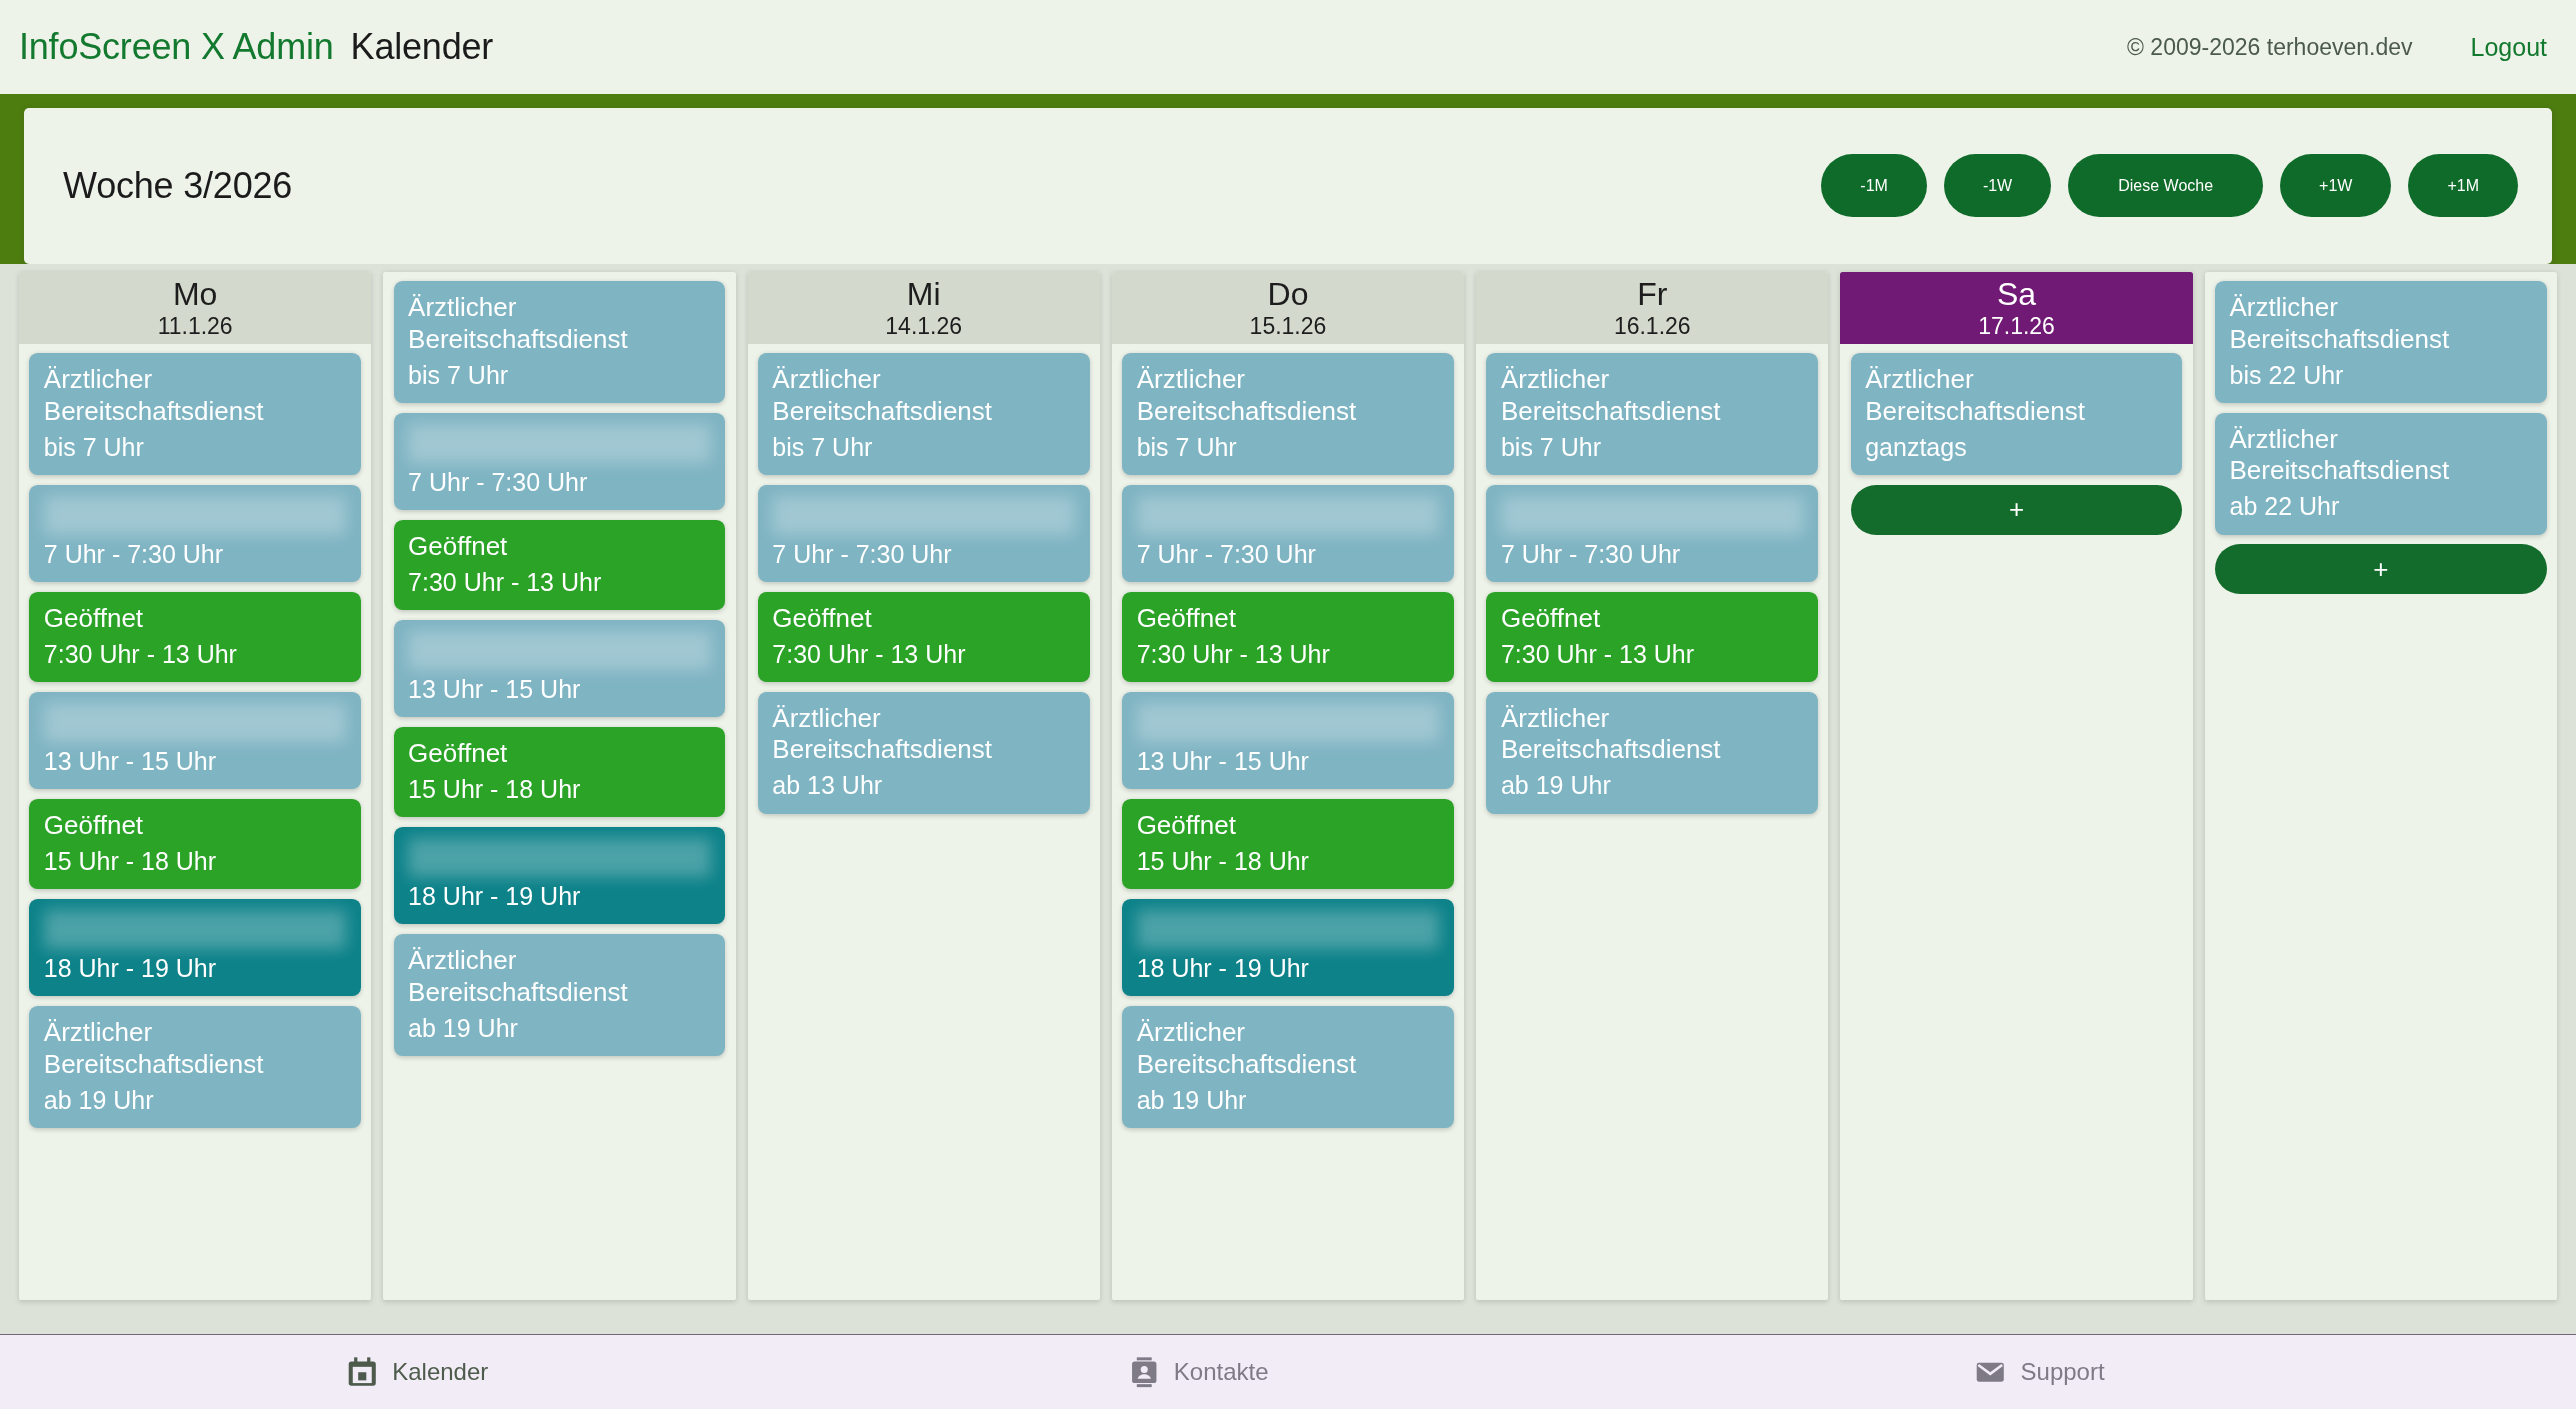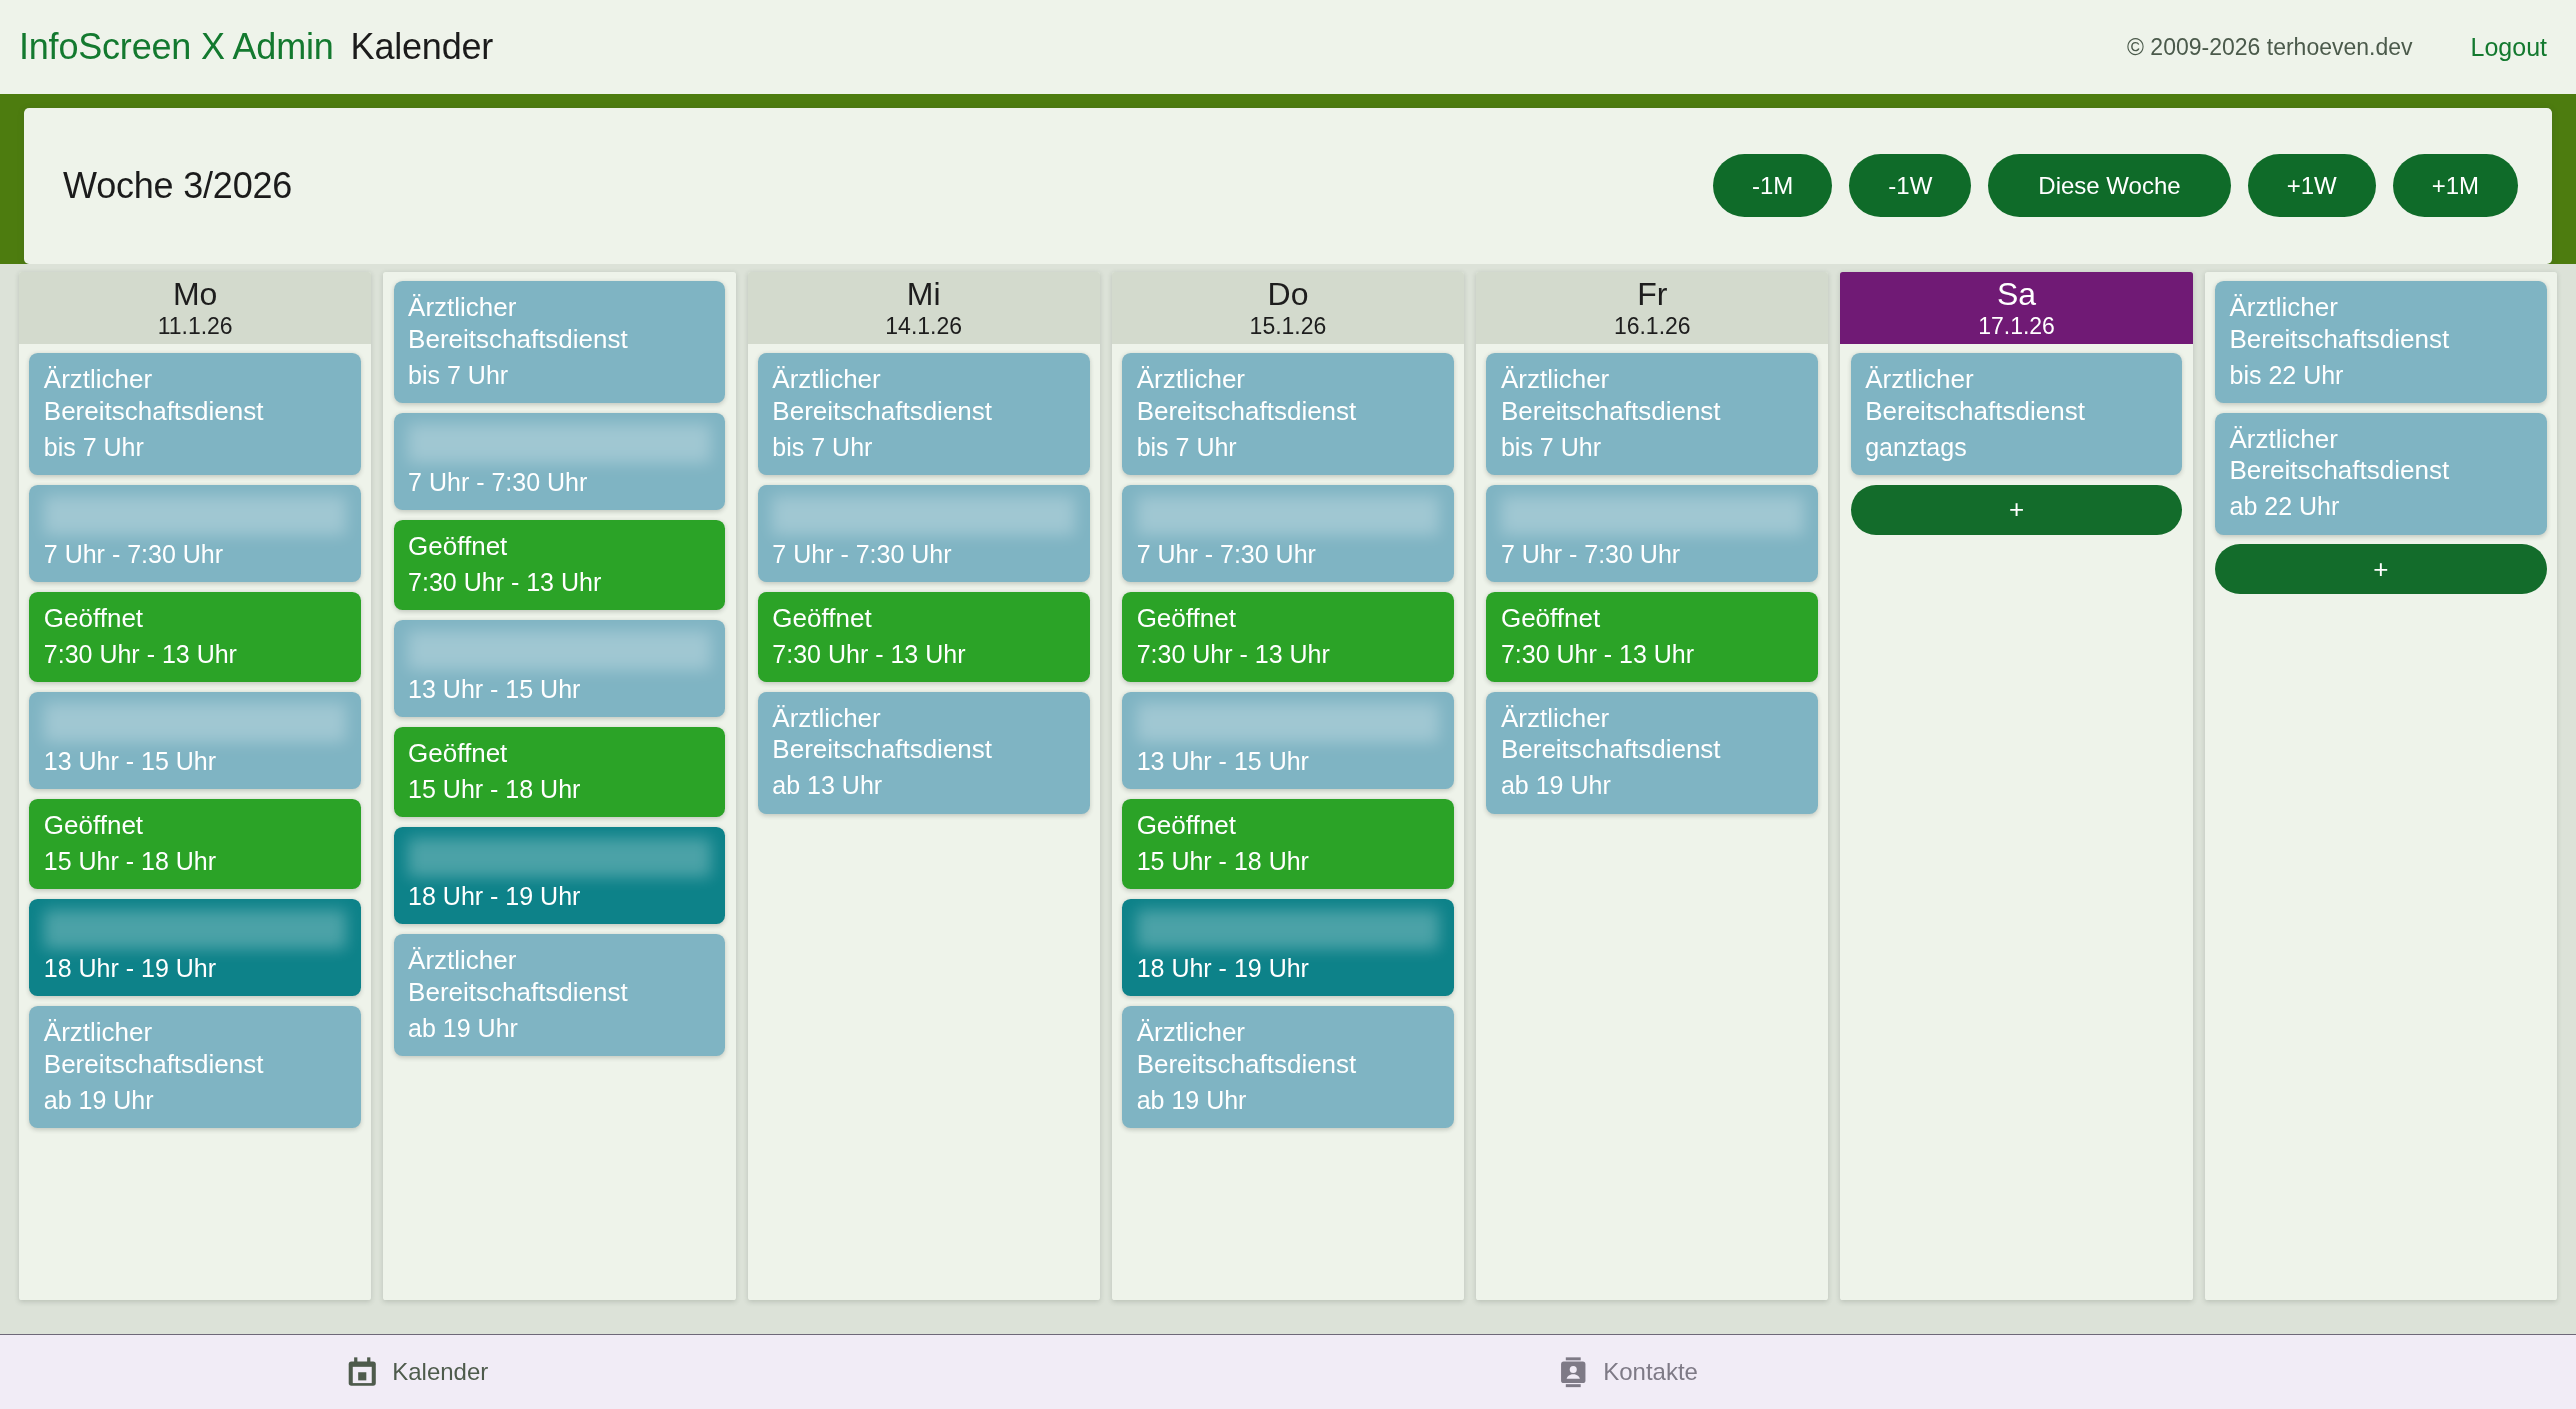--- a/index.html
+++ b/index.html
@@ -34,21 +34,21 @@
     box-shadow: 0 1.7px 6px rgba(60,70,60,0.22);
     display: flex; align-items: center;
     padding: 0 34px 0 39px;
   }
   .week-label { font-size: 36px; color: #1b1b1b; letter-spacing: -0.2px; }
   .weekbtns { margin-left: auto; display: flex; align-items: center; gap: 17px; }
   .wbtn {
     background: #0f6b29; color: #ffffff;
     border: none; border-radius: 36px;
     font-family: "Liberation Sans", sans-serif;
-    font-size: 24px; height: 63px;
+    font-size: 16px; height: 63px;
     padding: 0 39px; cursor: pointer;
     display: flex; align-items: center; justify-content: center;
     white-space: nowrap;
   }
   .wbtn.wide { padding: 0 50px; }
 
   
   .calwrap {
     flex: 1 1 auto;
     background: #dce2d8;
@@ -374,16 +374,27 @@
               <rect x="3" y="4" width="18" height="16" rx="2" fill="#7e7a86"></rect>
               <rect x="6.5" y="1" width="11" height="2.2" fill="#7e7a86"></rect>
               <rect x="6.5" y="20.8" width="11" height="2.2" fill="#7e7a86"></rect>
               <circle cx="12" cy="10" r="2.6" fill="#f1ecf6"></circle>
               <path d="M12 13.4c-3 0-4.6 1.9-4.9 3.4h9.8c-.3-1.5-1.9-3.4-4.9-3.4z" fill="#f1ecf6"></path>
             </svg>
           </span>
           <span class="navlabel">Kontakte</span>
         </div>
       </div>
+      <div class="navitem">
+        <div class="navinner">
+          <span>
+            <svg class="navicon" viewBox="0 0 24 24" aria-hidden="true">
+              <rect x="2" y="5" width="20" height="14" rx="1.6" fill="#7e7a86"></rect>
+              <path d="M3.2 6.6L12 13.2l8.8-6.6" fill="none" stroke="#f1ecf6" stroke-width="1.9"></path>
+            </svg>
+          </span>
+          <span class="navlabel">Support</span>
+        </div>
+      </div>
     </div>
 
 </div>
 
 
 </body></html>

